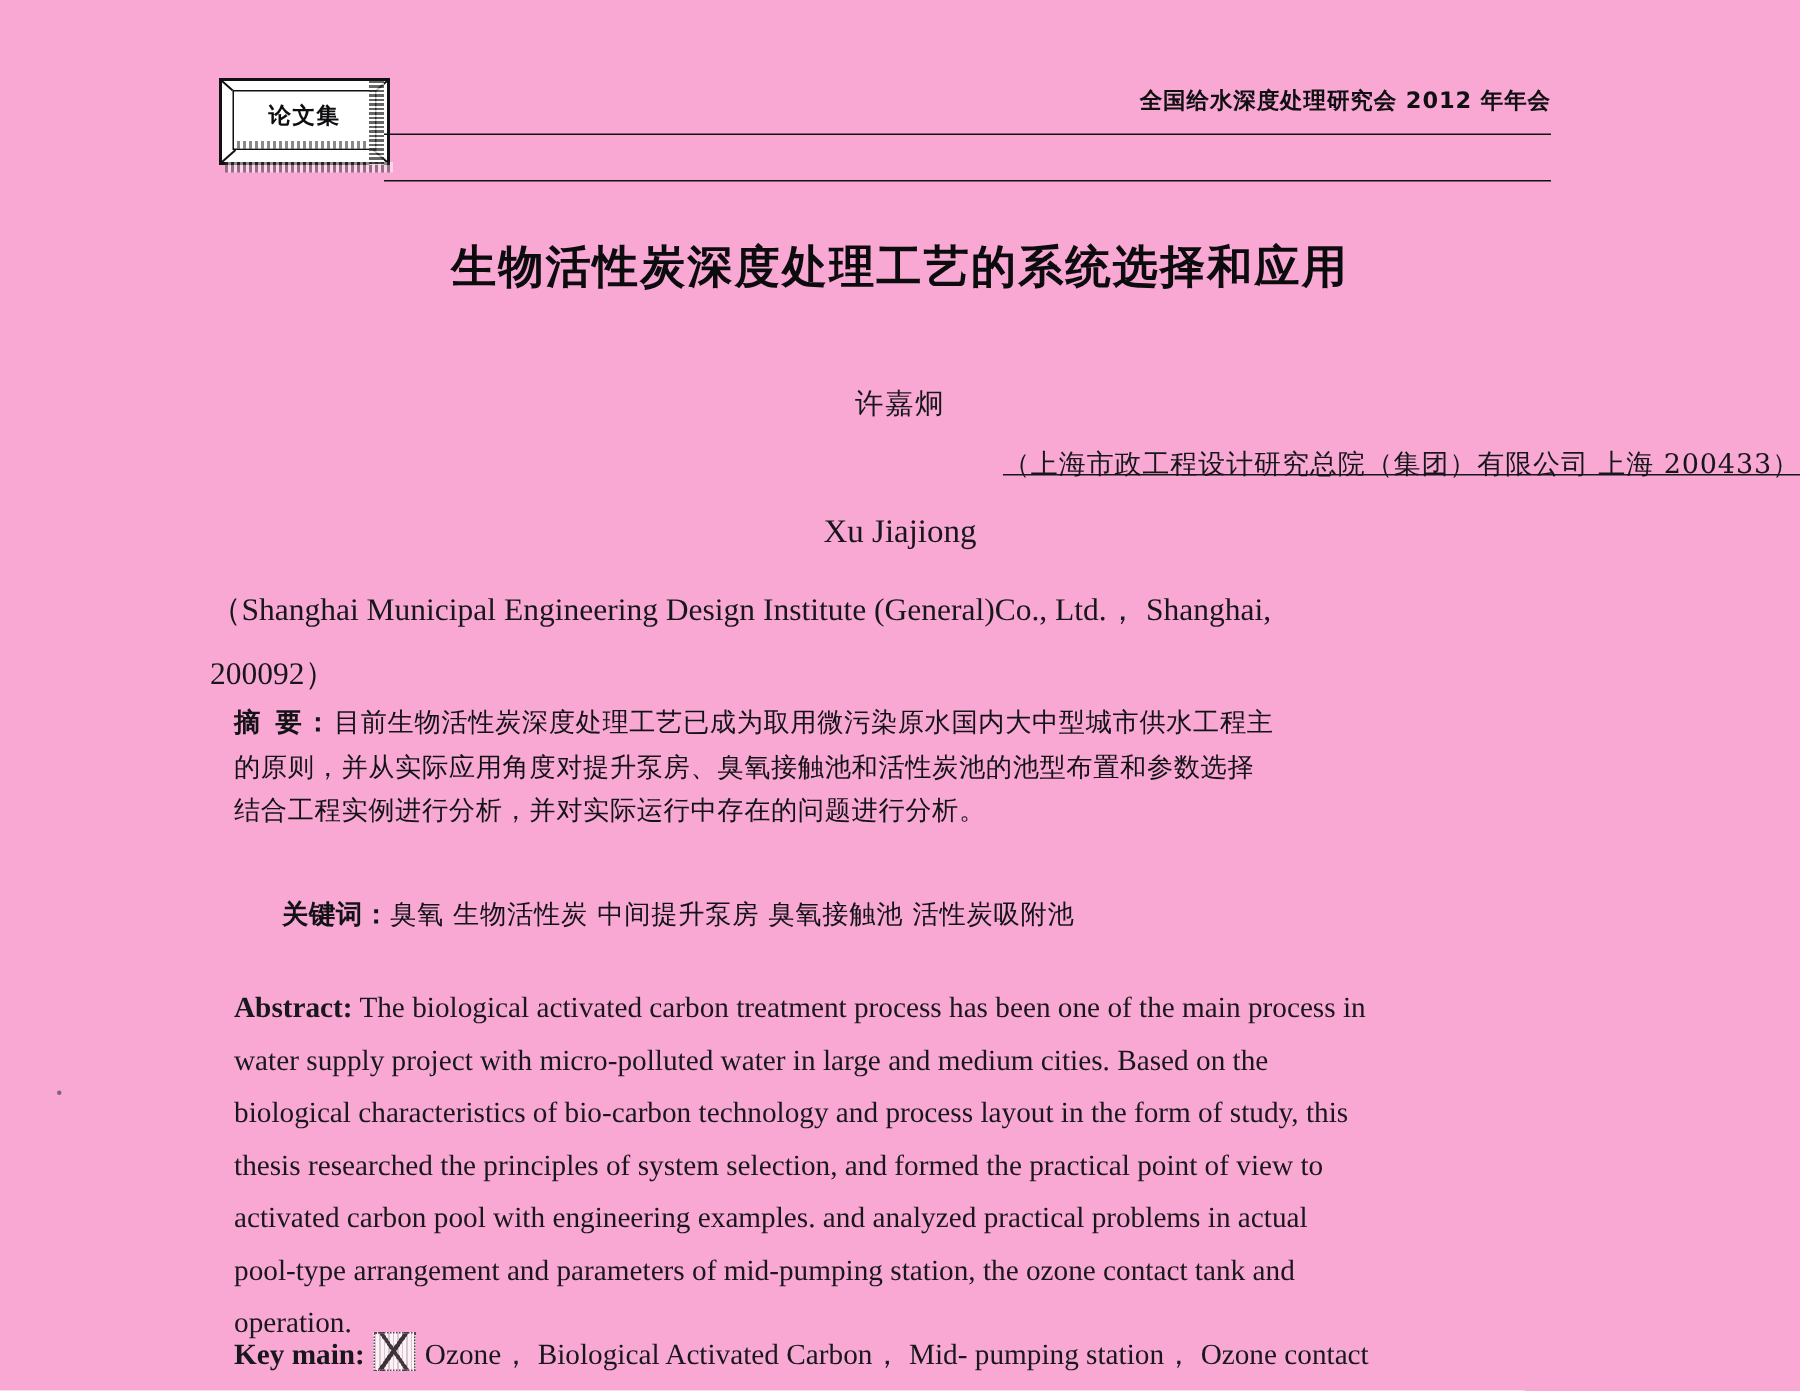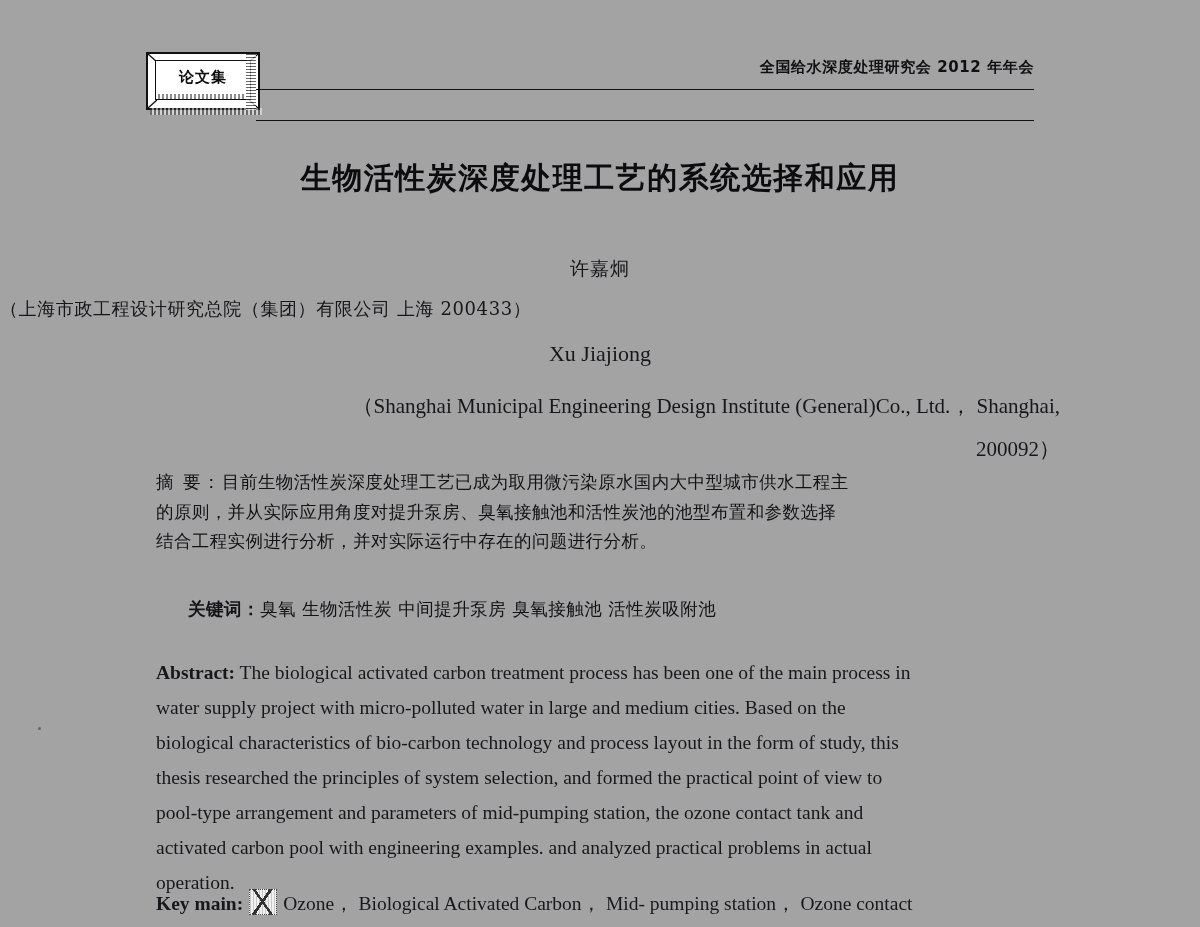--- a/index.html
+++ b/index.html
@@ -4,21 +4,21 @@
 <style>
   html, body {
     margin: 0;
     padding: 0;
     background: #ffffff;
   }
   .page {
     position: relative;
     width: 1200px;
     height: 927px;
-    background: #a3a3a3;
+    background: #f9a8d4;
     overflow: hidden;
     font-family: "Liberation Serif", "DejaVu Serif", serif;
     color: #15161a;
   }
 
   
   .header-band {
     position: absolute;
     left: 0; top: 0;
     width: 1200px;
@@ -136,63 +136,64 @@
     left: 0; right: 0;
     top: 256px;
     text-align: center;
     font-family: "DejaVu Serif", serif;
     font-size: 19px;
     letter-spacing: 1px;
     color: #17171b;
   }
   .affil-cn {
     position: absolute;
-    left: 0; right: 0;
+    left: 16px; right: 0;
     top: 297px;
-    text-align: left;
+    text-align: right;
     font-family: "DejaVu Serif", serif;
     font-size: 18px;
     letter-spacing: .6px;
     color: #17171b;
+    text-decoration: underline;
   }
   .author-en {
     position: absolute;
     left: 0; right: 0;
     top: 341px;
     text-align: center;
     font-size: 22px;
     color: #17171b;
   }
   .affil-en {
     position: absolute;
     left: 140px;
     right: 140px;
     top: 385px;
-    text-align: right;
+    text-align: left;
     font-size: 21px;
     line-height: 43px;
     color: #17171b;
   }
 
   
   .cn-abstract {
     position: absolute;
     left: 156px;
     right: 156px;
     top: 468px;
     font-family: "DejaVu Serif", serif;
     font-size: 17.5px;
     line-height: 29.5px;
     letter-spacing: .4px;
     color: #131317;
     text-align: justify;
   }
   .cn-abstract .lead {
     font-family: "DejaVu Sans", sans-serif;
-    font-weight: 400;
+    font-weight: 700;
     letter-spacing: 2px;
     margin-top: 12px;
   }
   .cn-line { white-space: nowrap; }
   .cn-keywords {
     position: absolute;
     left: 156px;
     right: 156px;
     top: 597px;
     font-family: "DejaVu Serif", serif;
@@ -314,22 +315,22 @@
 
   <div class="cn-keywords">
     <span class="lead">关键词：</span><span>臭氧 生物活性炭 中间提升泵房 臭氧接触池 活性炭吸附池</span>
   </div>
 
   <div class="en-abstract">
     <span class="en-line"><span class="lead">Abstract:</span><span> The biological activated carbon treatment process has been one of the main process in</span></span>
     <span class="en-line">water supply project with micro-polluted water in large and medium cities. Based on the</span>
     <span class="en-line">biological characteristics of bio-carbon technology and process layout in the form of study, this</span>
     <span class="en-line">thesis researched the principles of system selection, and formed the practical point of view to</span>
+    <span class="en-line">activated carbon pool with engineering examples. and analyzed practical problems in actual</span>
     <span class="en-line">pool-type arrangement and parameters of mid-pumping station, the ozone contact tank and</span>
-    <span class="en-line">activated carbon pool with engineering examples. and analyzed practical problems in actual</span>
     <span class="en-line">operation.</span>
   </div>
 
   <div class="en-keywords">
     <span class="lead">Key main:</span><span class="kw-smudge"></span><span>Ozone，  Biological Activated Carbon，  Mid- pumping station，  Ozone contact</span>
   </div>
 
   <div class="en-keywords-clipped">tank, Activated carbon pool</div>
 
   <div class="speck"></div>

